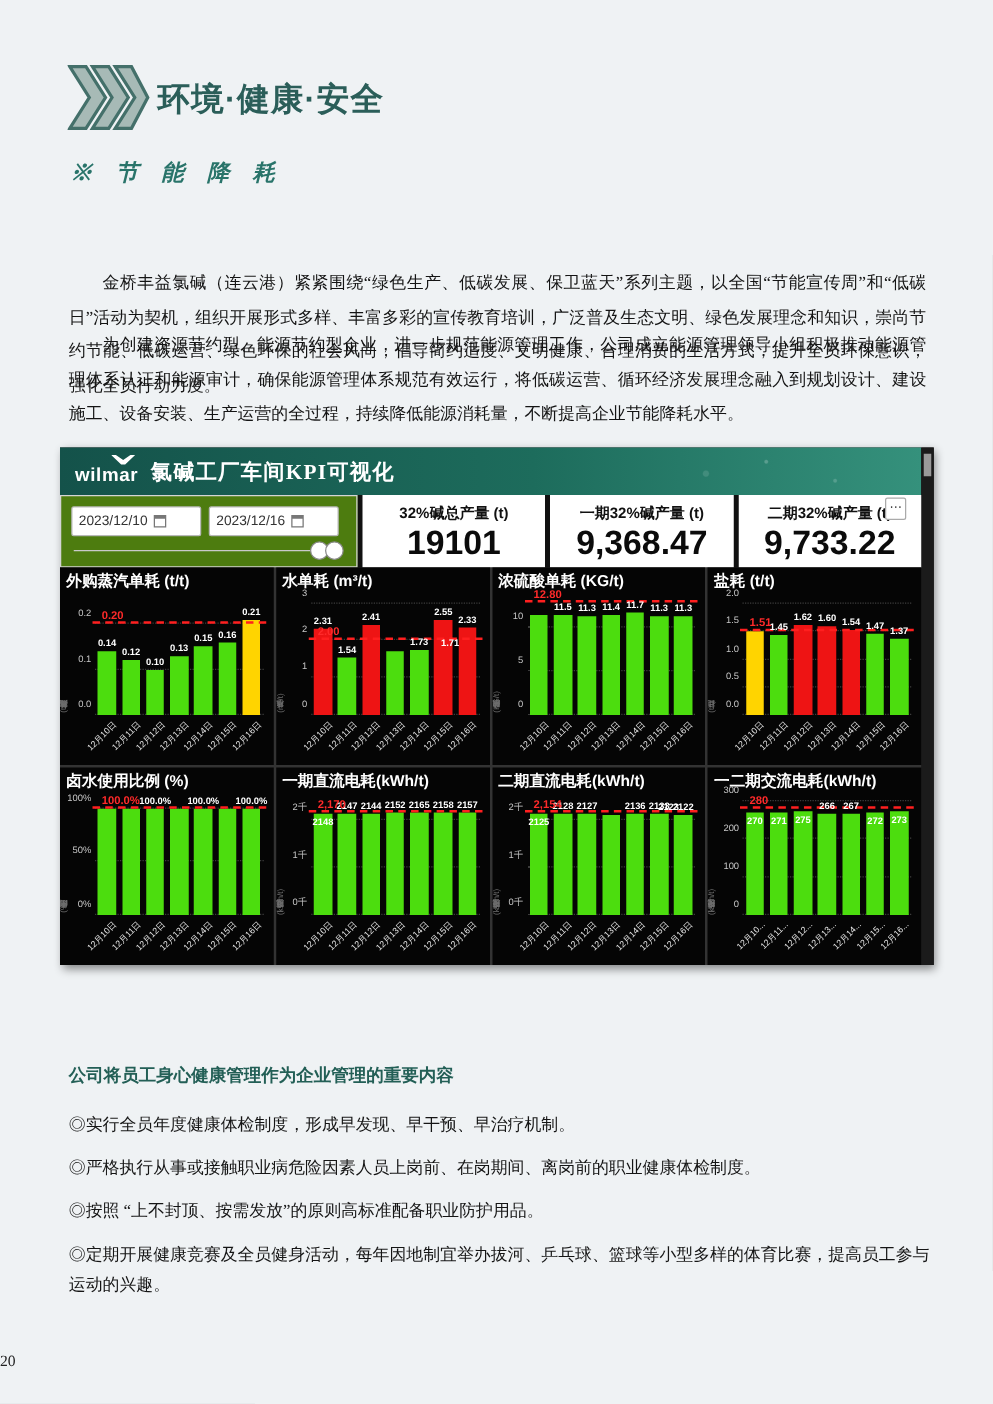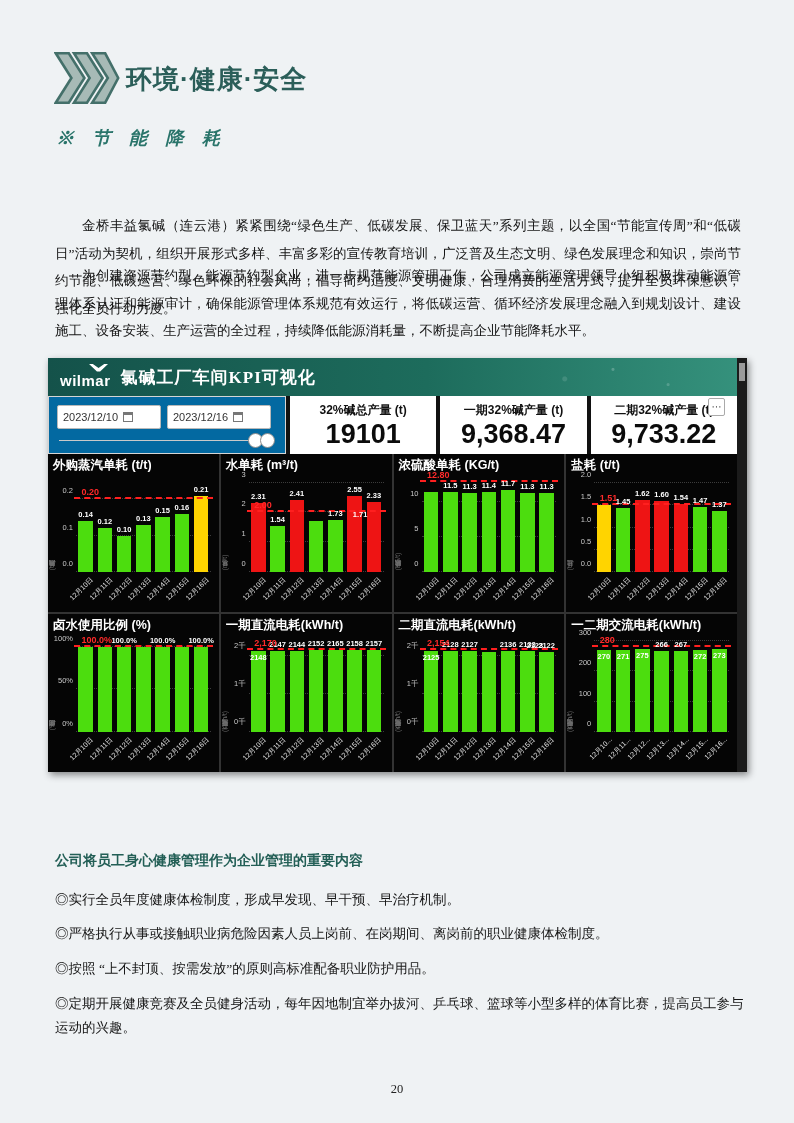--- a/index.html
+++ b/index.html
@@ -36,21 +36,21 @@
             margin:0 10px 0 12px; position:relative; padding-top:6px; letter-spacing:.5px; }
   .wilmar:before { content:""; position:absolute; top:-2px; right:2px; width:20px; height:8px;
      background:#fff; clip-path:polygon(0 0,18% 0,50% 55%,82% 0,100% 0,58% 100%,42% 100%); }
   .dash-title { font-family:Liberation Serif, serif; font-weight:bold; font-size:17px; letter-spacing:1px; }
 
   #dash-scroll { position:absolute; right:0; top:0; width:10px; height:100%; background:#1b1b1b; }
   #dash-thumb { position:absolute; right:2px; top:5px; width:6px; height:18px; background:#9a9a9a; }
 
   #kpi-row { position:absolute; left:0; top:38px; right:10px; height:58px; background:#111;
              display:flex; gap:4px; }
-  #filter-card { width:238px; background:#0369a1; position:relative; border:1px solid #d5d5d5; }
+  #filter-card { width:238px; background:#4d7c0f; position:relative; border:1px solid #d5d5d5; }
   .date-box { position:absolute; top:8px; height:24px; border:1px solid #b9b9b9; border-radius:2px;
               font-family:"Liberation Sans", sans-serif; font-size:11px; color:#333;
               display:flex; align-items:center; padding:0 5px; gap:5px; background:#fff; }
   .db1 { left:8px; width:104px; }
   .db2 { left:118px; width:104px; }
   .cal-icon { width:10px; height:10px; border:1px solid #777; border-top:3px solid #777; display:inline-block; }
   .range-line { position:absolute; left:10px; right:26px; bottom:12px; height:1px; background:#c9c9c9; }
   .knob { position:absolute; bottom:5px; width:15px; height:15px; border:1.5px solid #8a8a8a;
           border-radius:50%; background:#fff; }
   .k1 { right:22px; } .k2 { right:10px; }
@@ -84,21 +84,21 @@
   .xcell { flex:1; position:relative; }
   .xcell span { position:absolute; top:1px; right:34%; transform:rotate(-45deg);
                 transform-origin:top right; font-size:7px; color:#e8e8e8; white-space:nowrap; }
 
   
   .lead { position:absolute; left:55px; top:852px; font-size:14px; font-weight:bold; color:#235f56;
           font-family:"Liberation Sans", sans-serif; }
   .bullet { position:absolute; left:55px; width:690px; font-size:13.5px; color:#151515; line-height:1.8; }
   .b1 { top:888px; } .b2 { top:922px; } .b3 { top:957px; } .b4 { top:992px; }
 
-  .pageno { position:absolute; bottom:26px; left:0; right:0; text-align:center; font-size:12.5px; color:#222; }
+  .pageno { position:absolute; bottom:26px; left:0; right:0; text-align:left; font-size:12.5px; color:#222; }
 </style>
 </head>
 <body>
 
 <div id="page">
 
 
   <div class="logo">
     <svg width="66" height="52" viewBox="0 0 100 80">
       <polygon points="2,2 22,2 46,40 22,78 2,78 26,40" fill="#a7bab6" stroke="#44706a" stroke-width="4"></polygon>

